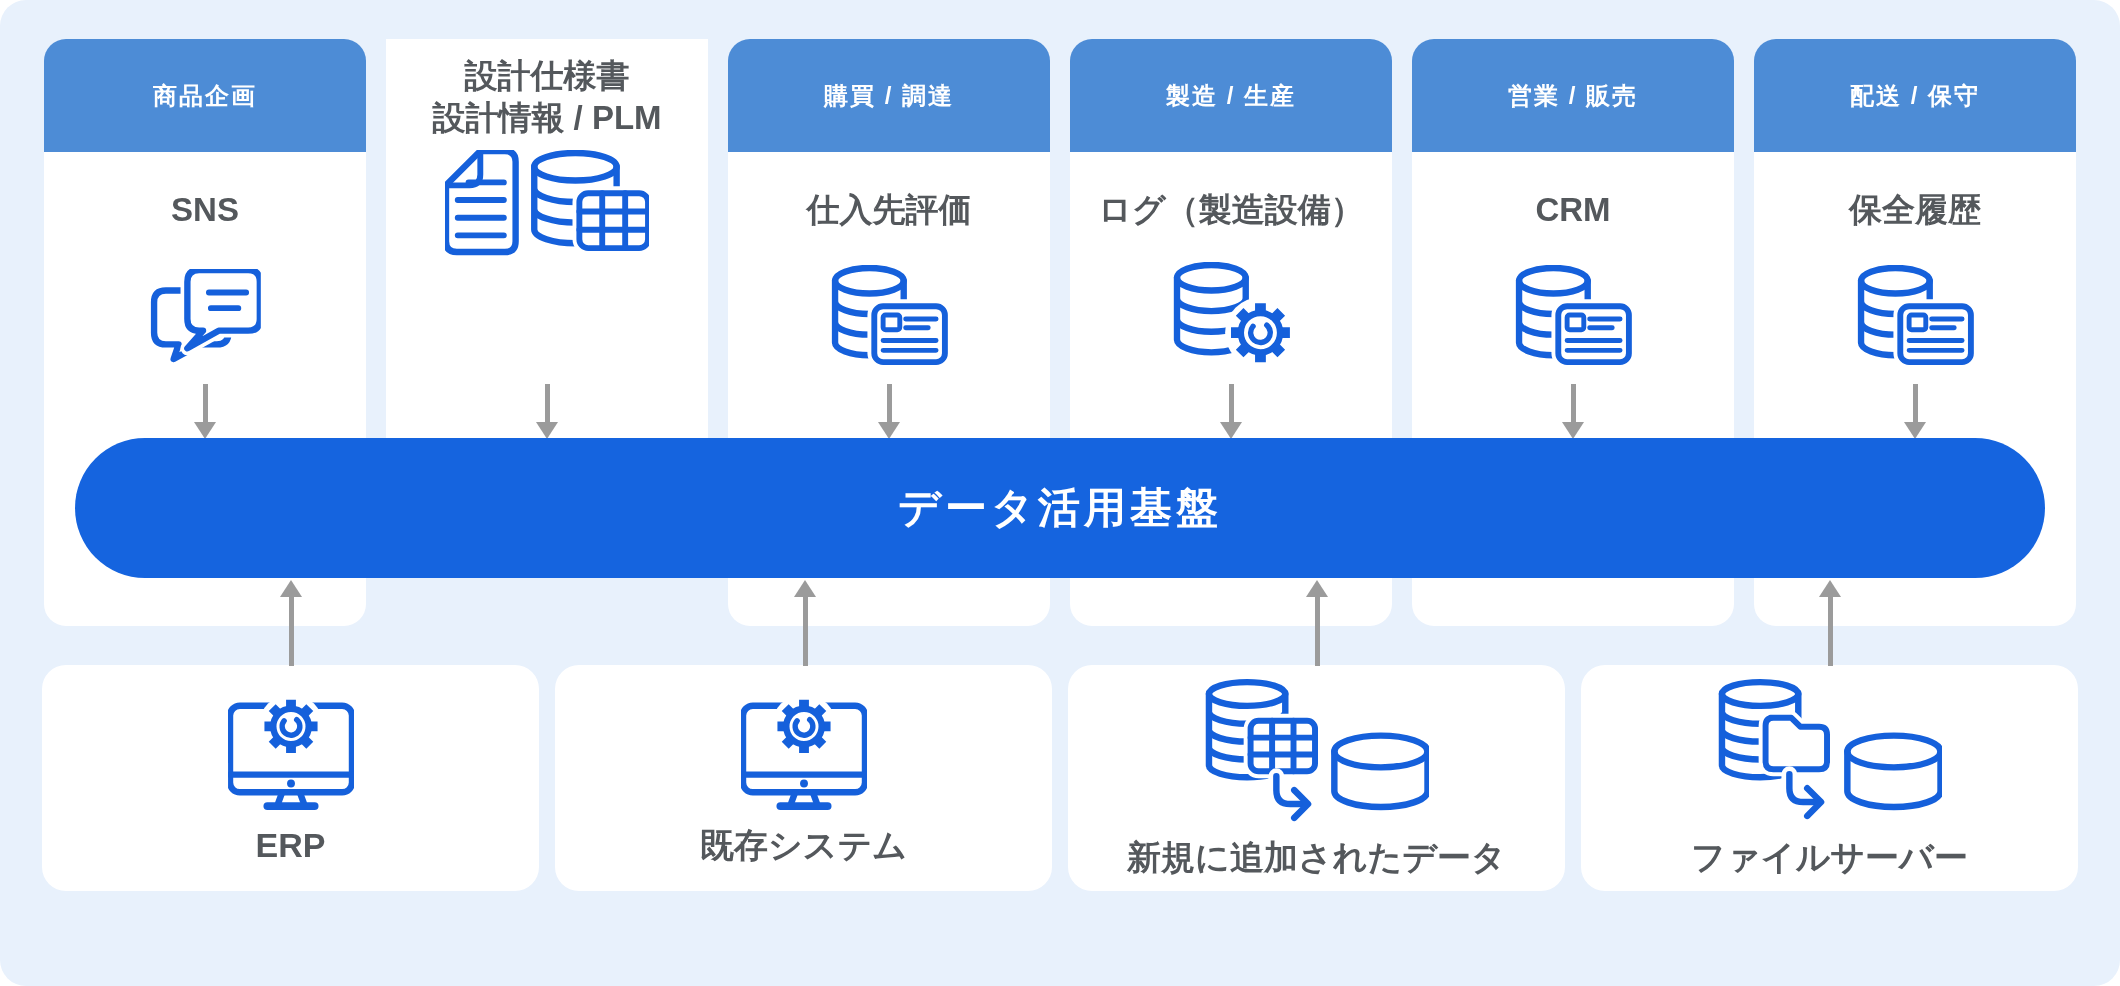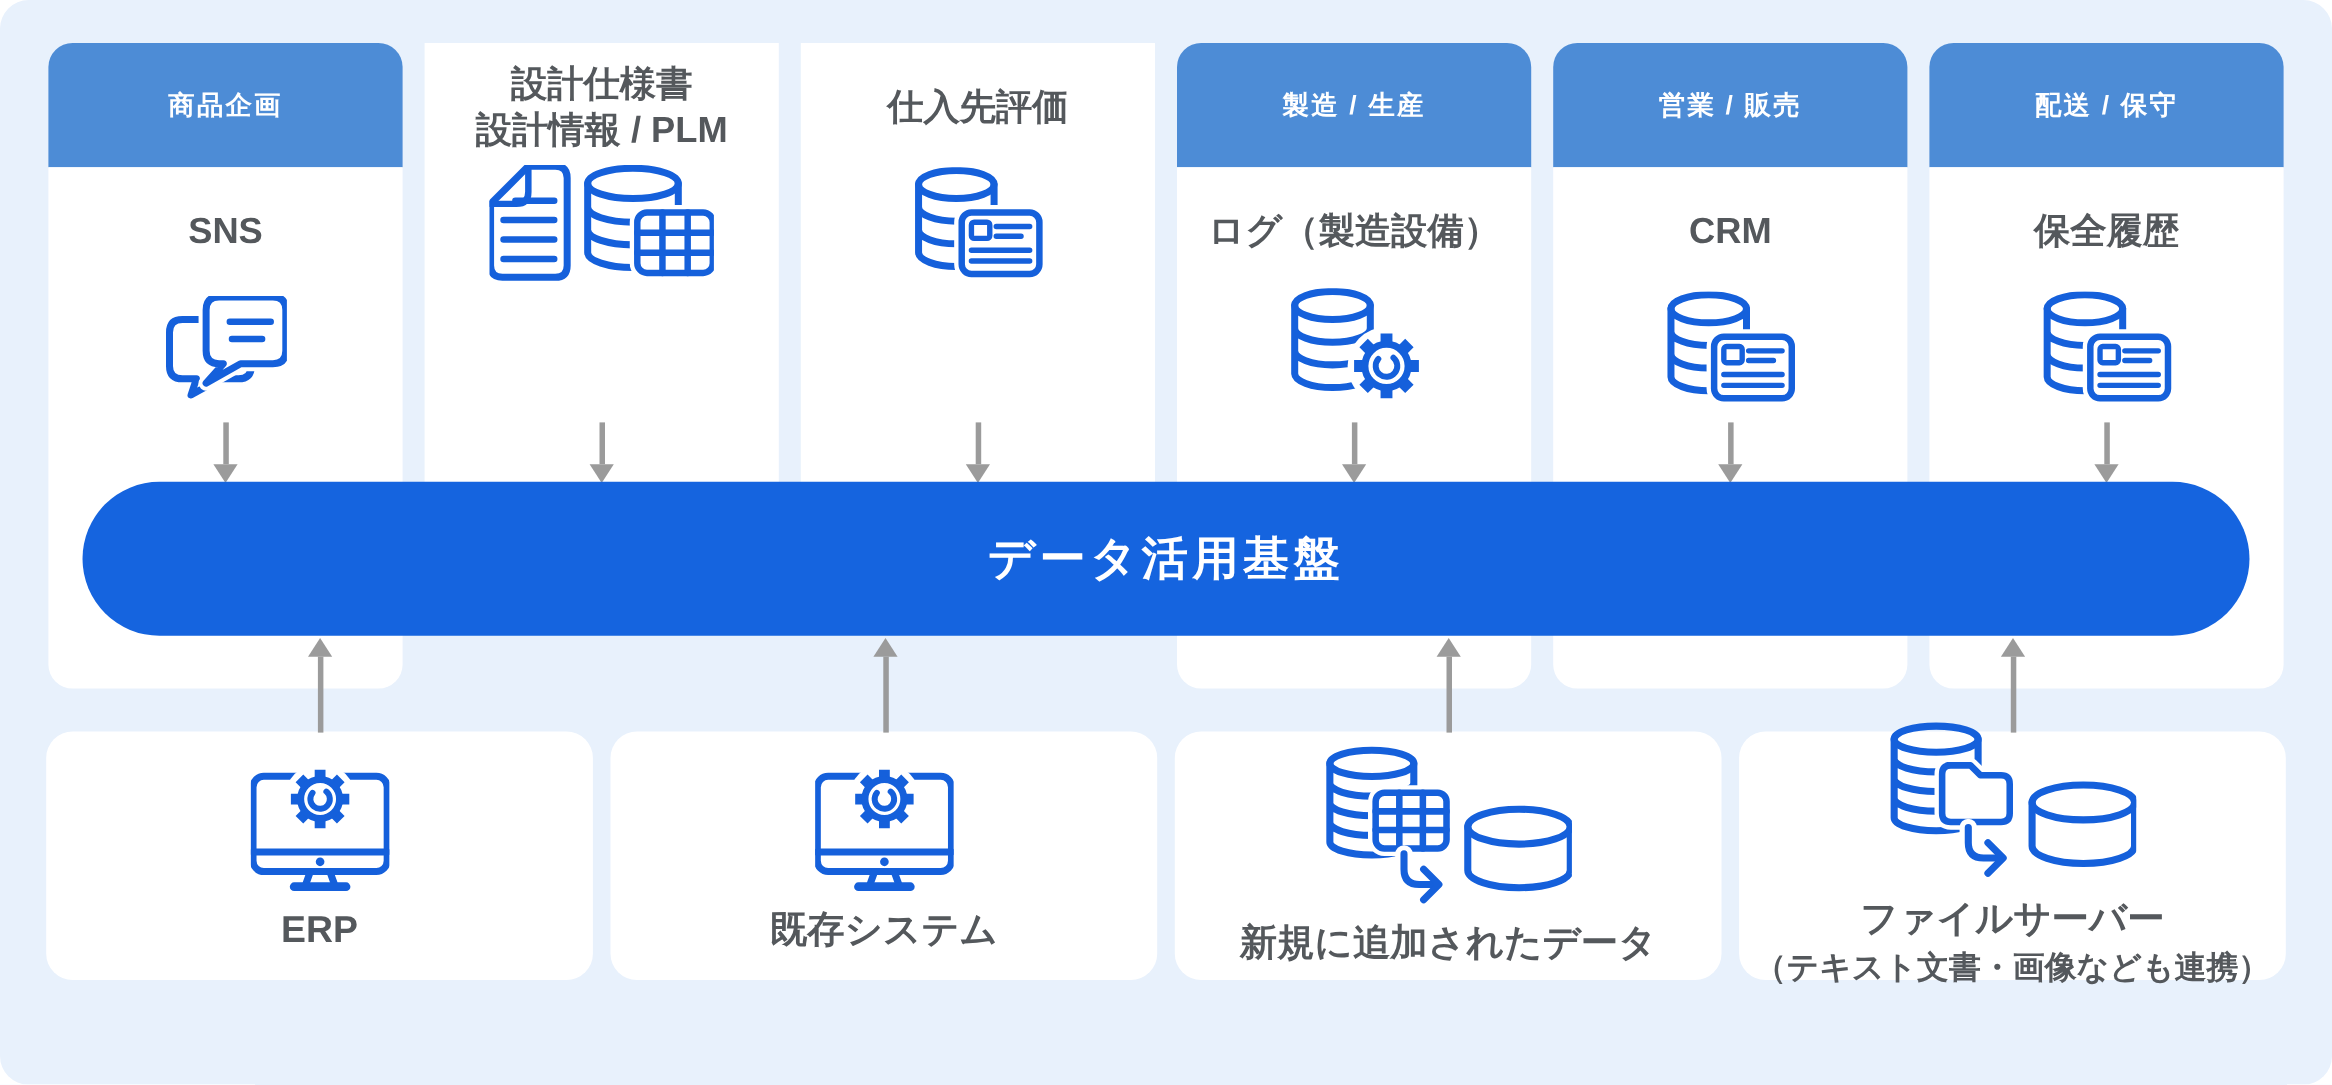--- a/index.html
+++ b/index.html
@@ -178,20 +178,21 @@
             </svg>
         </div>
       </div>
       <div class="arrow-down">
           <i class="shaft"></i>
           <i class="head-down"></i>
         </div>
     </div>
 
     <div class="column">
+      <div class="col-header">購買 / 調達</div>
       <div class="col-body">
         <div class="col-label">
           <span class="label-line">仕入先評価</span>
         </div>
         <div class="col-icon">
           <svg class="icon" width="122" height="102" viewBox="0 0 124 104">
               <use href="#sym-dbcard"></use>
             </svg>
         </div>
       </div>
@@ -302,17 +303,16 @@
       </div>
       <div class="src-label">新規に追加されたデータ</div>
     </div>
     <div class="src-card">
       <div class="src-icon">
         <svg class="icon" width="224" height="145" viewBox="0 0 226 146">
             <use href="#sym-dbft"></use>
           </svg>
       </div>
       <div class="src-label">ファイルサーバー</div>
-      <div class="src-sublabel">（テキスト文書・画像なども連携）</div>
     </div>
   </div>
 
 </div>
 
 </body></html>

